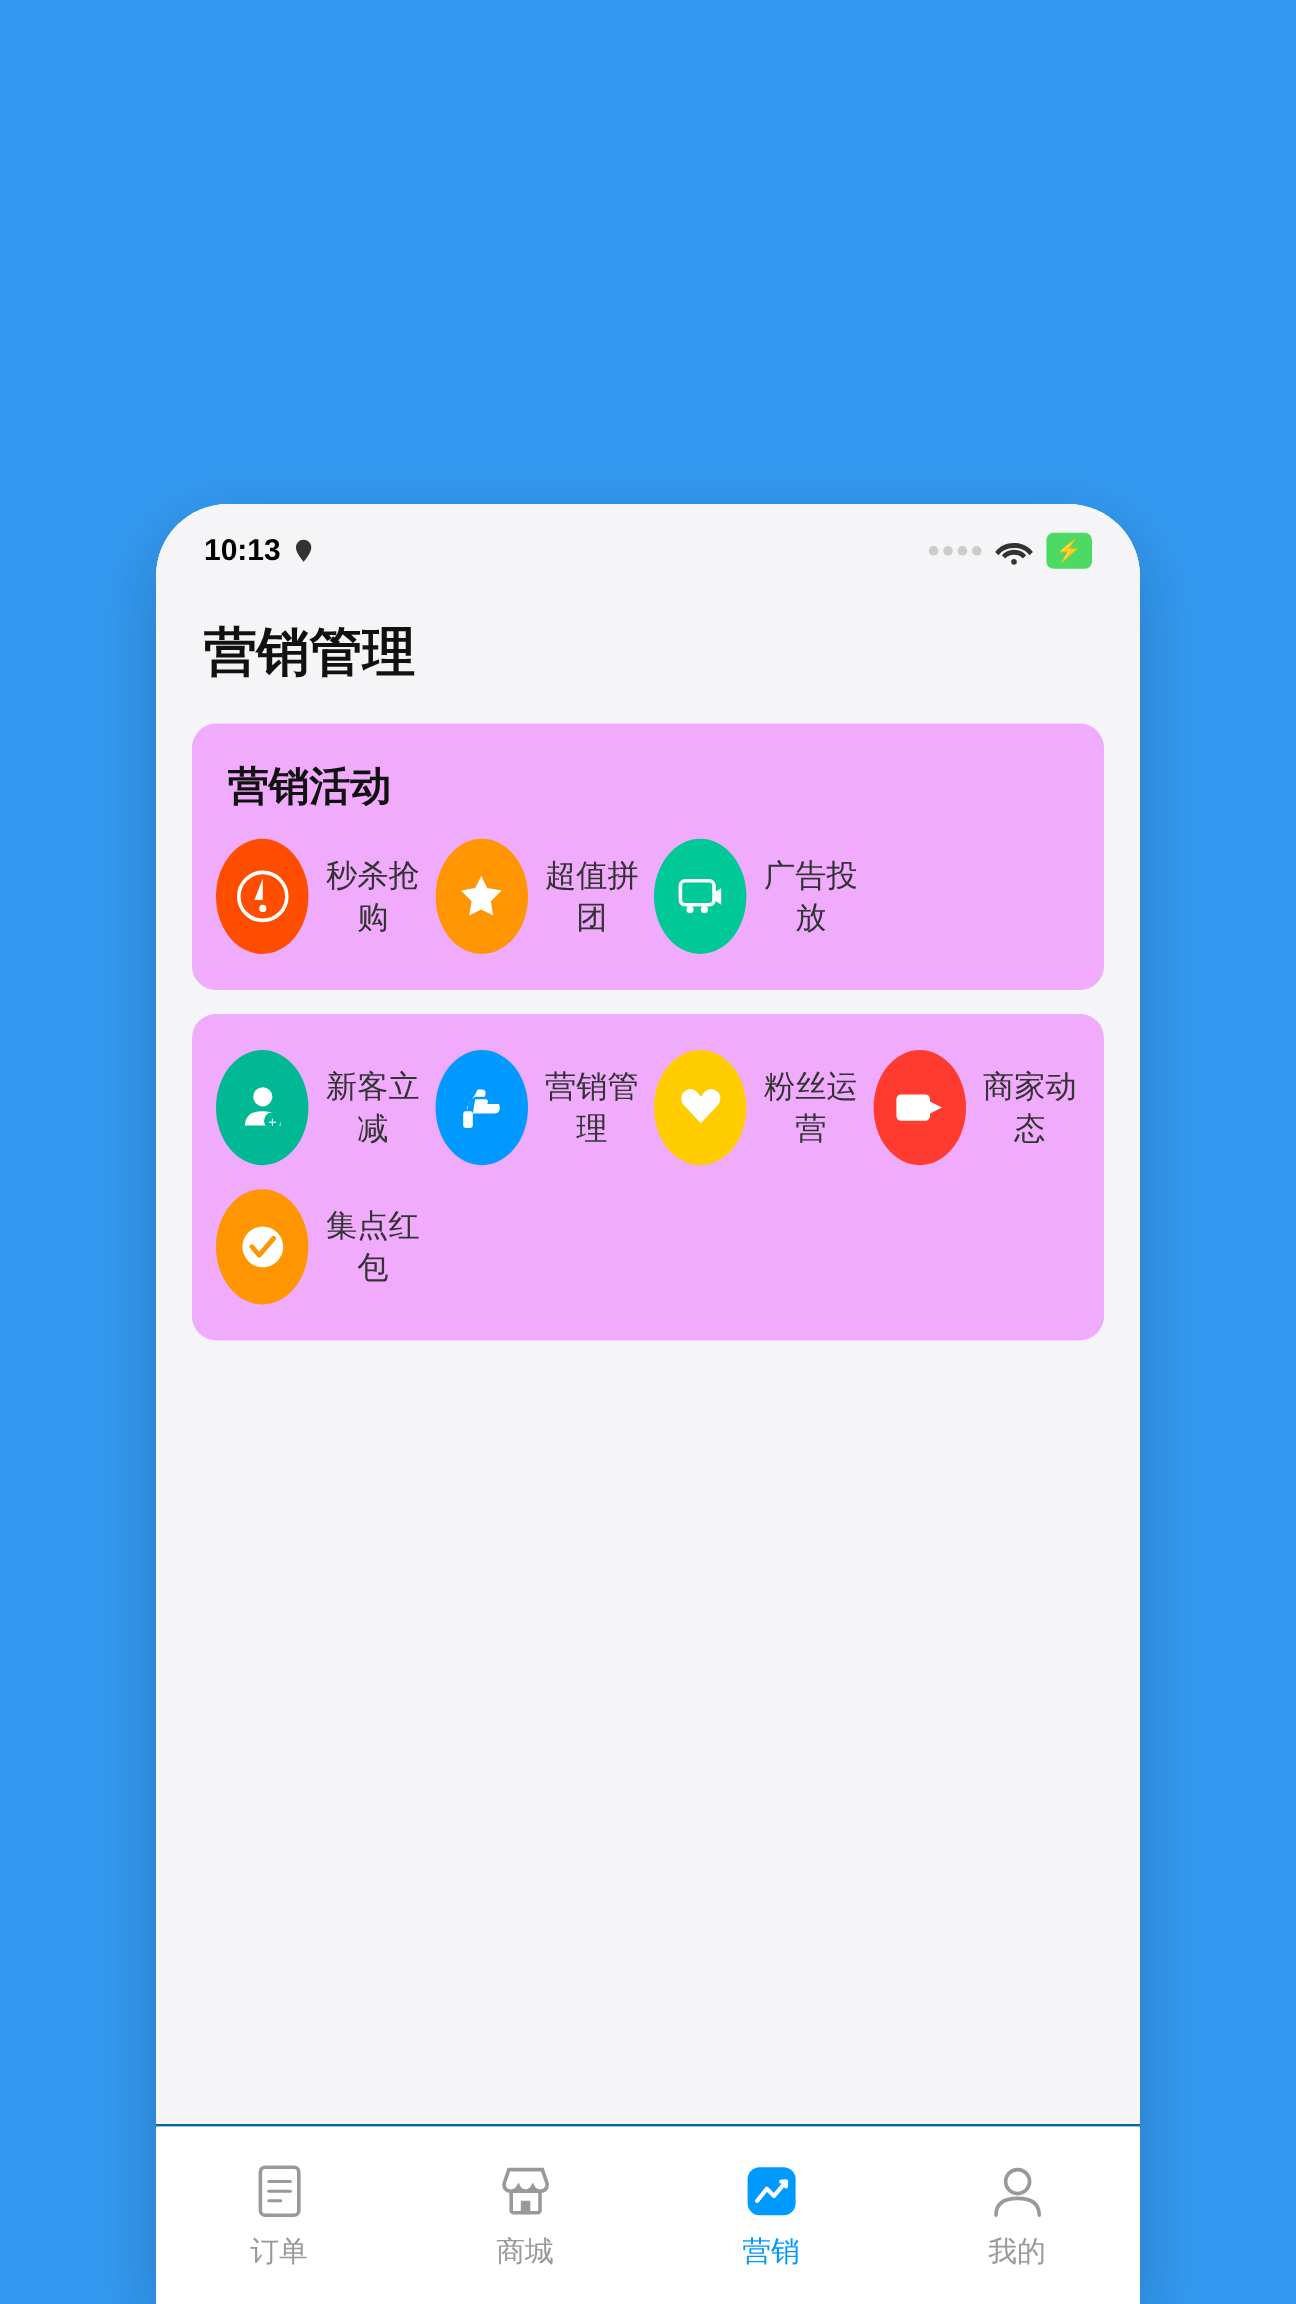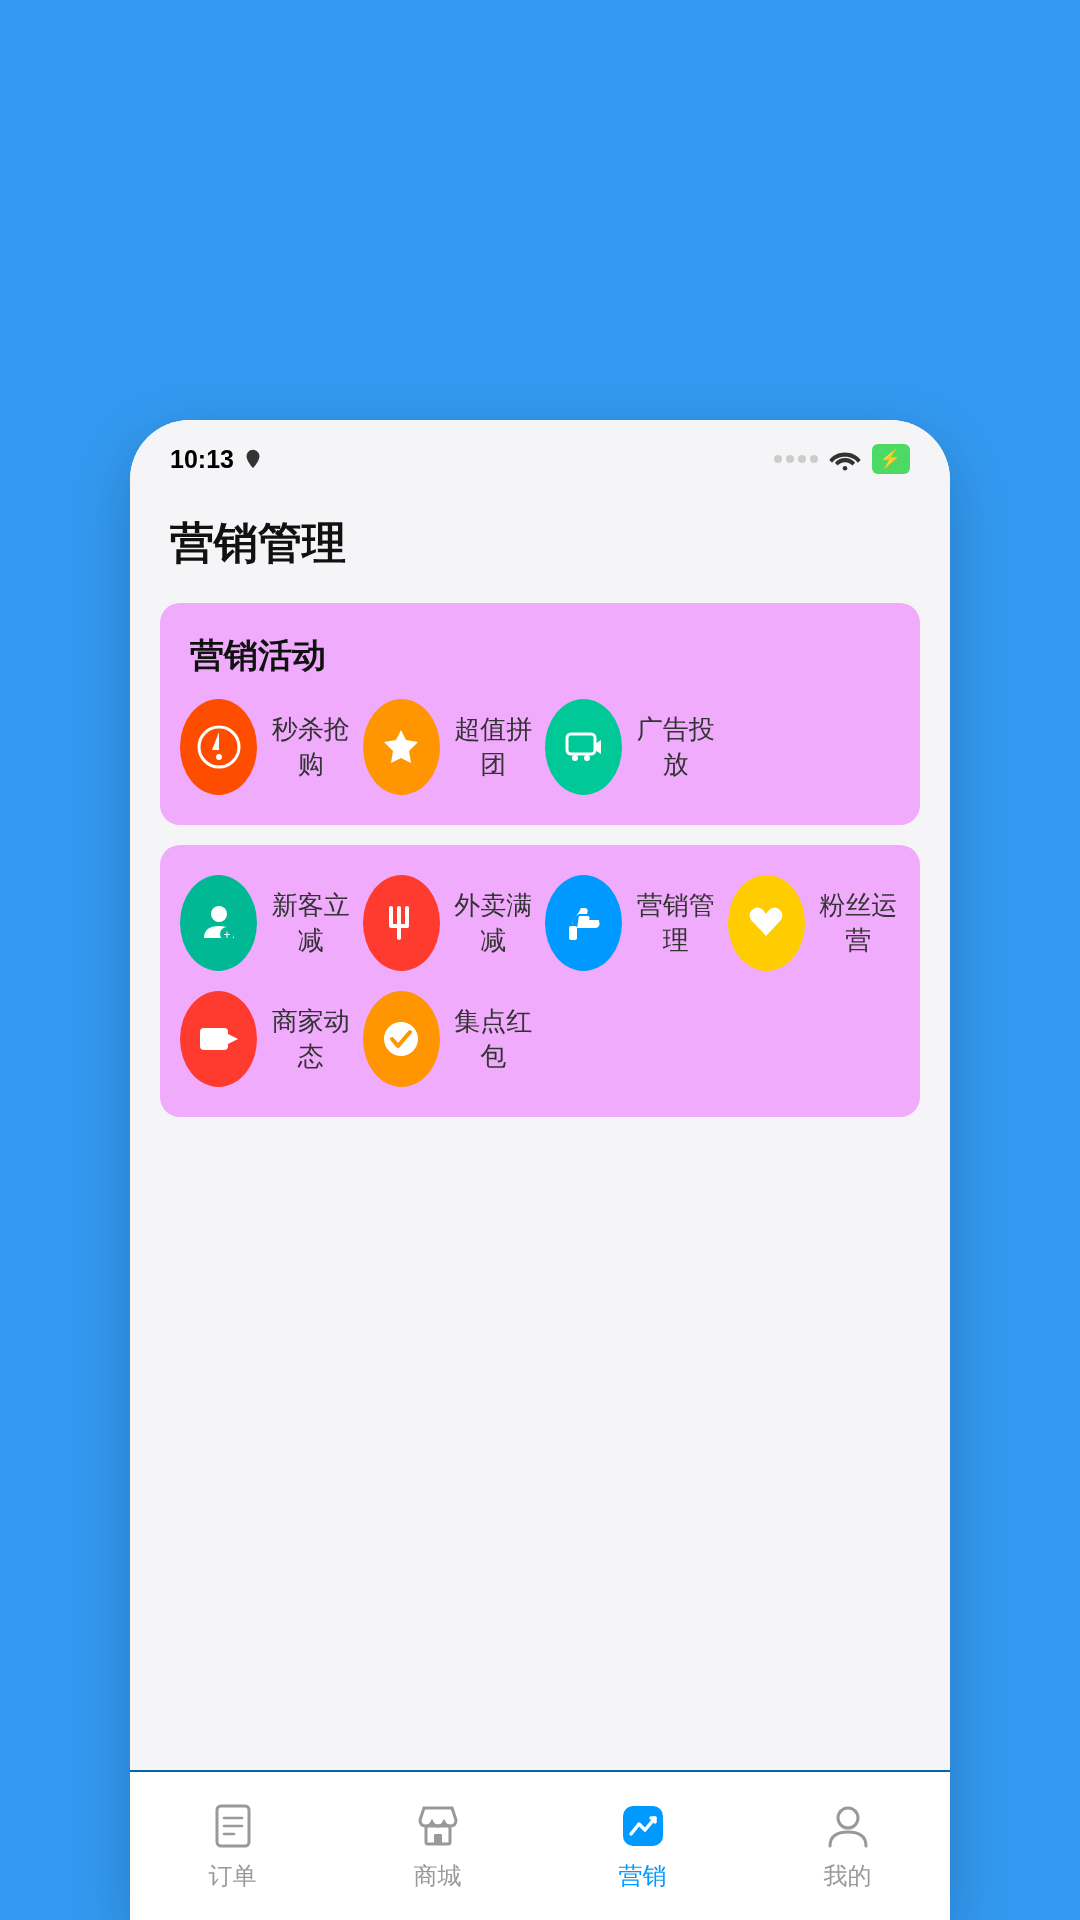--- a/index.html
+++ b/index.html
@@ -284,31 +284,20 @@
             <svg width="50" height="50" viewBox="0 0 50 50">
               <circle cx="25" cy="16" r="8" fill="#fff"></circle>
               <path d="M10 40 Q10 28 25 28 Q40 28 40 40Z" fill="#fff"></path>
               <circle cx="33" cy="36" r="7" fill="#00b894"></circle>
               <text x="33" y="41" text-anchor="middle" font-size="12" fill="#fff">+</text>
             </svg>
           </div>
           <div class="icon-label">新客立减</div>
         </div>
 
-        <div class="icon-item">
-          <div class="icon-circle ic-red-fork">
-            <svg width="50" height="50" viewBox="0 0 50 50">
-              <rect x="21" y="8" width="4" height="34" rx="2" fill="#fff"></rect>
-              <rect x="13" y="8" width="4" height="20" rx="2" fill="#fff"></rect>
-              <rect x="29" y="8" width="4" height="20" rx="2" fill="#fff"></rect>
-              <rect x="13" y="26" width="20" height="4" rx="2" fill="#fff"></rect>
-            </svg>
-          </div>
-          <div class="icon-label">外卖满减</div>
-        </div>
 
         <div class="icon-item">
           <div class="icon-circle ic-blue-thumb">
             <svg width="50" height="50" viewBox="0 0 50 50">
               <path d="M14 28 Q12 20 20 16 L28 16 Q30 10 26 10 L22 10 L20 14 L14 22 Z" fill="#fff"></path>
               <rect x="10" y="28" width="8" height="14" rx="2" fill="#fff"></rect>
               <path d="M18 30 L36 30 Q42 30 40 22 L30 22 Q32 18 28 18 L20 18 Z" fill="#fff"></path>
             </svg>
           </div>
           <div class="icon-label">营销管理</div>

